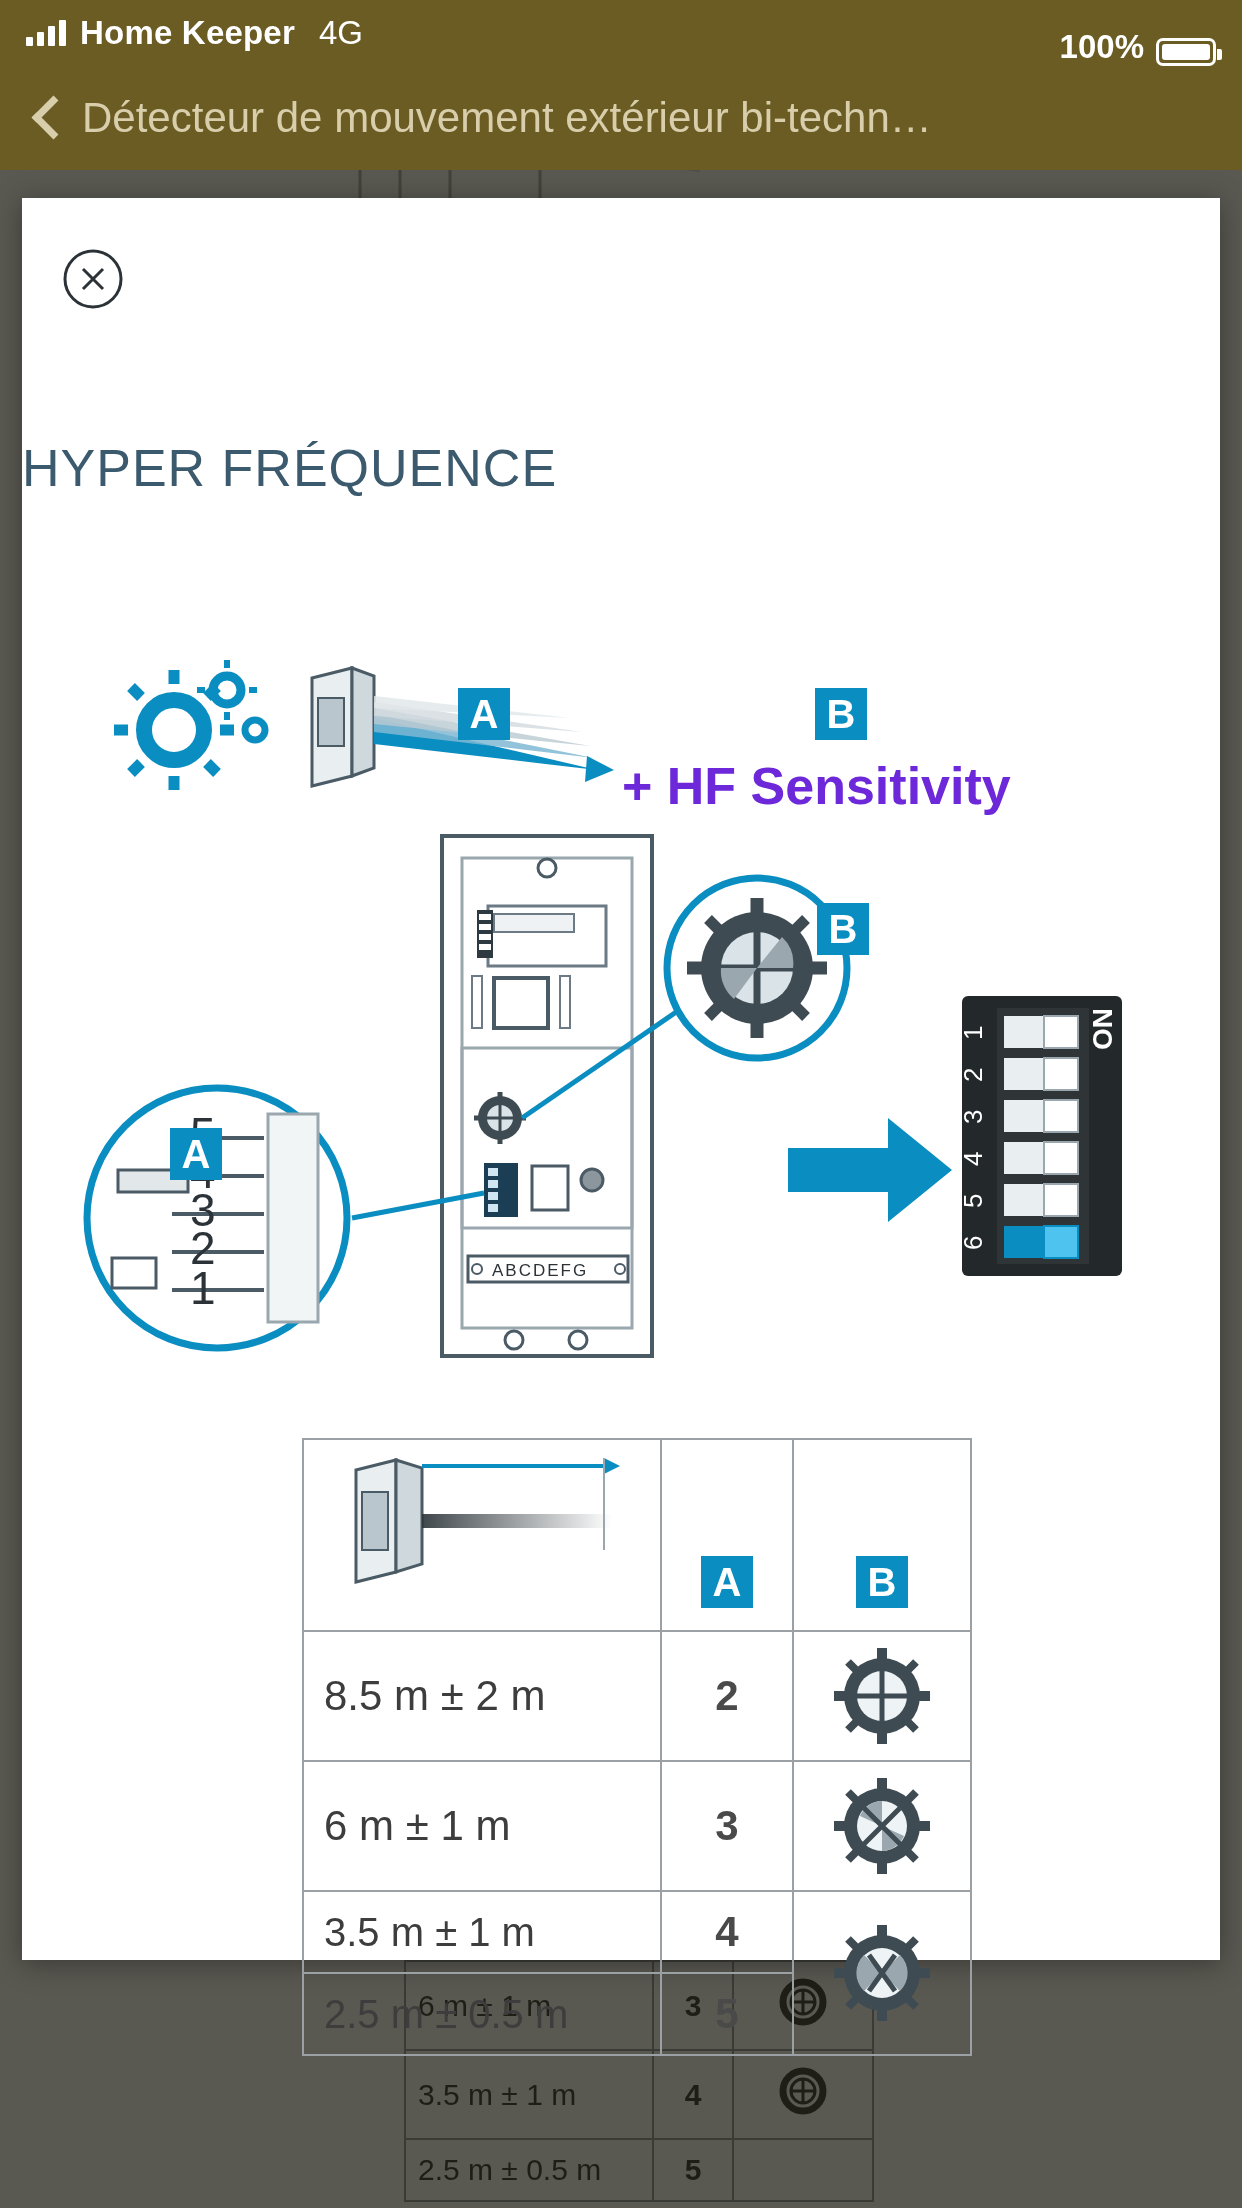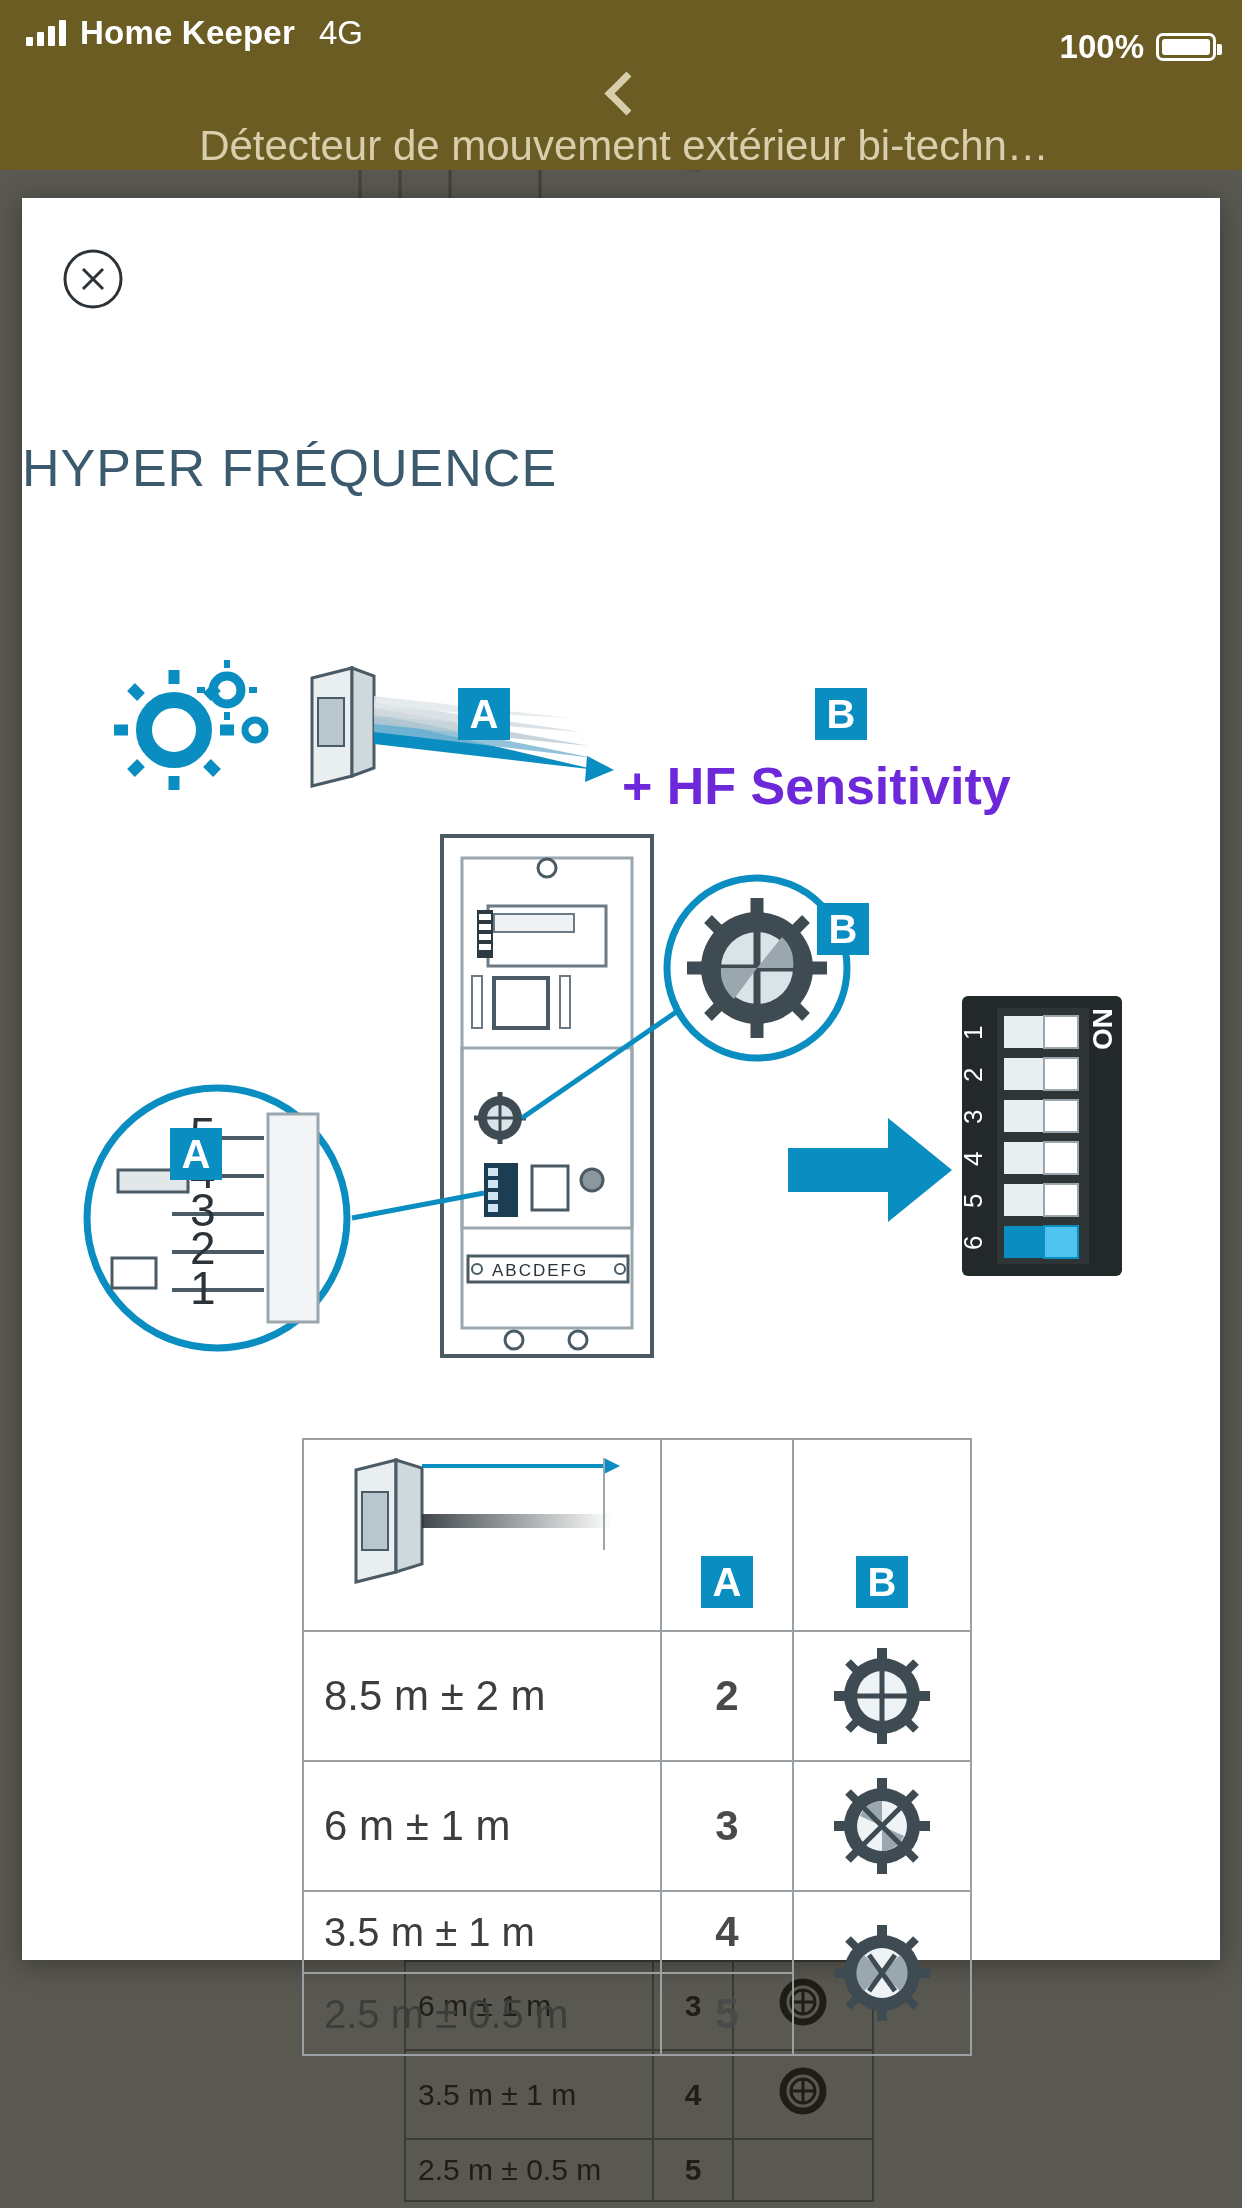--- a/index.html
+++ b/index.html
@@ -33,21 +33,21 @@
   .signal-bars i:nth-child(2) { height: 14px; }
   .signal-bars i:nth-child(3) { height: 20px; }
   .signal-bars i:nth-child(4) { height: 26px; }
   #carrier { font-weight: 600; letter-spacing: .2px; }
   #network-type { margin-left: 10px; font-weight: 500; }
   #clock {
     position: absolute; left: 0; right: 0; text-align: center;
     font-weight: 700; font-size: 33px; pointer-events: none;
   }
   #status-right {
-    margin-left: auto; display: flex; align-items: center; gap: 12px;
+    margin-left: auto; display: flex; align-items: flex-end; gap: 12px;
     font-weight: 600; position: relative; z-index: 2; margin-top: 28px;
   }
   .battery {
     position: relative; width: 60px; height: 28px;
     border: 3px solid #fff; border-radius: 7px;
   }
   .battery::after {
     content: ""; position: absolute; right: -9px; top: 8px;
     width: 5px; height: 11px; background: #fff; border-radius: 0 2px 2px 0;
   }
@@ -57,21 +57,20 @@
   }
 
   
   #nav-bar {
     position: absolute; top: 66px; left: 0;
     width: 1242px; height: 104px;
     background: #6a5c22;
     display: flex; align-items: center;
     padding: 0 20px;
     color: #cfc49a;
-    flex-direction: column;
   }
   #back-chevron {
     width: 56px; height: 56px; position: relative; flex: none;
   }
   #back-chevron::before {
     content: ""; position: absolute; left: 18px; top: 12px;
     width: 24px; height: 24px;
     border-left: 7px solid #d8ceab; border-bottom: 7px solid #d8ceab;
     transform: rotate(45deg);
   }

